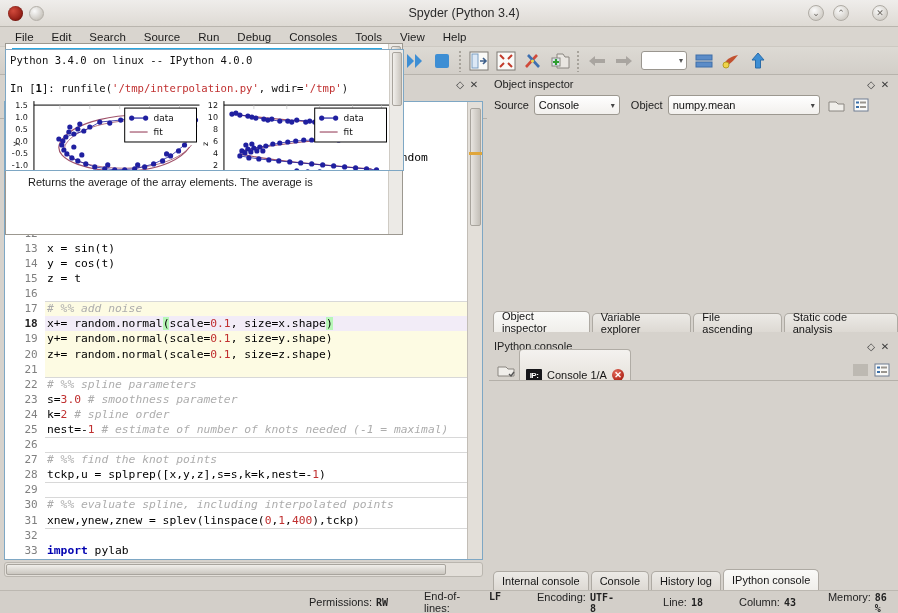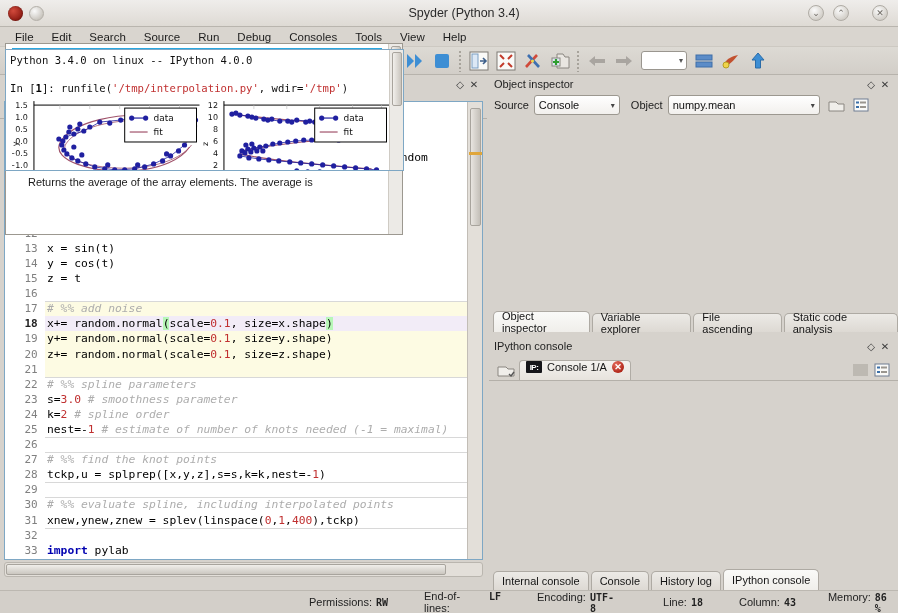--- a/index.html
+++ b/index.html
@@ -91,22 +91,22 @@
   }
 
   
   #editor-panel { left: 0; top: 75px; width: 487px; height: 513px; }
   .editor-tabbar {
     height: 26px; display: flex; align-items: flex-end; padding-left: 4px;
     background: #d6d2cc; position: relative;
   }
   .tab-menu-icon { width: 26px; height: 22px; display:flex; align-items:center; justify-content:center; }
   .etab {
-    display: flex; align-items: flex-start; gap: 5px;
-    height: 21px; padding: 0 6px 0 6px;
+    display: flex; align-items: flex-end; gap: 5px;
+    height: 32px; padding: 0 6px 0 6px;
     background: linear-gradient(#f4f2ef, #e6e2dc);
     border: 1px solid #b0aca5; border-bottom: none;
     border-radius: 4px 4px 0 0; font-size: 11px; color: #151515;
   }
   .py-ico {
     width: 12px; height: 12px; border-radius: 2px;
     background: linear-gradient(135deg,#3f72a8 48%, #ffd43b 52%);
   }
   .close-x {
     width: 12px; height: 12px; border-radius: 50%;

